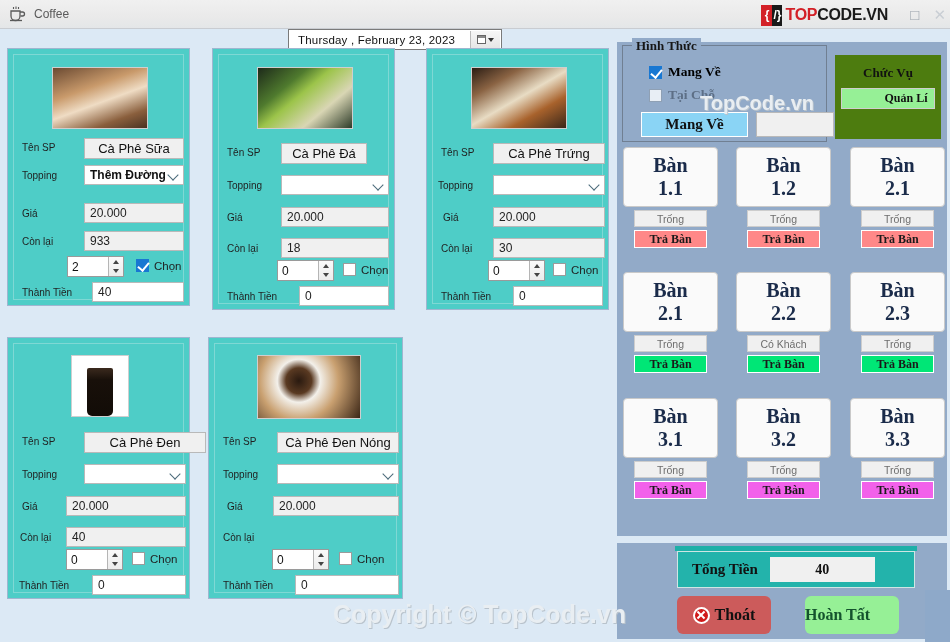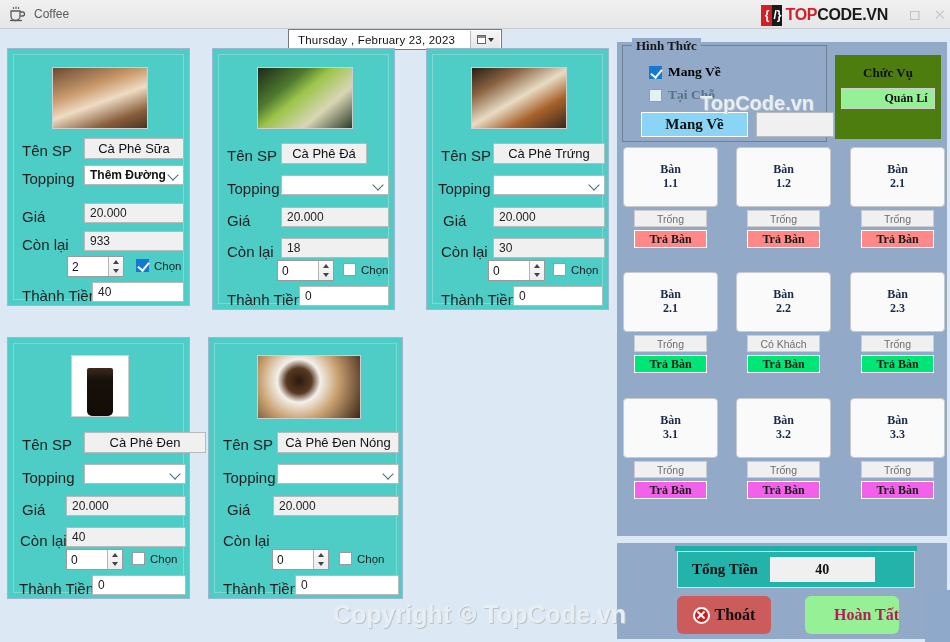--- a/index.html
+++ b/index.html
@@ -55,21 +55,21 @@
   .card{
     position:absolute; background:#4ecdc7; border:1px solid #9fb6d0;
     padding:5px;
   }
   .card .inner{ background:#4ecdc7; border:1px solid #7fd8d4; width:100%; height:100%; position:relative; }
   .pimg{
     position:absolute; background:#fff; border:1px solid #cfcfcf; overflow:hidden;
   }
   .pimg .ph{ width:100%; height:100%; }
   .frow{ position:absolute; display:flex; align-items:center; }
-  .flabel{ font-size:15px; color:#1f1f1f; }
+  .flabel{ font-size:10px; color:#1f1f1f; }
   .finput{
     background:#f0f0f0; border:1px solid #b9b9b9; height:20px;
     font-size:12px; color:#222; display:flex; align-items:center; padding-left:5px;
   }
   .finput.white{ background:#fff; }
   .fname{
     background:#f0f0f0; border:1px solid #b9b9b9; height:21px;
     font-size:13px; color:#111; display:flex; align-items:center; justify-content:center;
   }
   .fcombo{
@@ -148,21 +148,21 @@
     display:flex; align-items:center; justify-content:center;
     font-family:"Liberation Serif",serif; font-weight:bold; font-size:12px; color:#111;padding-left:36px;
   }
   #tablegrid{
     position:absolute; left:5px; top:105px; width:320px; height:384px;
   }
   .tcell{ position:absolute; width:95px; }
   .tbtn{
     width:95px; height:60px; background:#fafafa; border:1px solid #c9c9c9; border-radius:4px;
     display:flex; flex-direction:column; align-items:center; justify-content:center;
-    font-family:"Liberation Serif",serif; font-weight:bold; font-size:12px; color:#1a2b4a; line-height:1.15;
+    font-family:"Liberation Serif",serif; font-weight:bold; font-size:20px; color:#1a2b4a; line-height:1.15;
   }
   .tstat{
     width:73px; margin:3px auto 0; height:17px; background:#f0f0f0; border:1px solid #cdcdcd;
     display:flex; align-items:center; justify-content:center; font-size:10.5px; color:#6d6d6d;
   }
   .tfree{
     width:73px; margin:3px auto 0; height:18px; border:1px solid #fff;
     display:flex; align-items:center; justify-content:center;
     font-family:"Liberation Serif",serif; font-weight:bold; font-size:12px; color:#1a1a1a;
   }
@@ -199,22 +199,22 @@
     position:relative;
   }
   #btn-exit .xico:before,#btn-exit .xico:after{
     content:""; position:absolute; left:5.5px; top:1.5px; width:2px; height:10px; background:#fff;
   }
   #btn-exit .xico:before{ transform:rotate(45deg); }
   #btn-exit .xico:after{ transform:rotate(-45deg); }
   #btn-done{
     position:absolute; left:188px; top:53px; width:94px; height:38px;
     background:#96f096; border-radius:6px;
-    display:flex; align-items:center; justify-content:flex-end;
-    font-family:"Liberation Serif",serif; font-weight:bold; font-size:16px; color:#be185d;
+    display:flex; align-items:center; justify-content:flex-start;
+    font-family:"Liberation Serif",serif; font-weight:bold; font-size:16px; color:#14532d;
   }
 
   
   .wm{
     position:absolute; font-family:"Liberation Sans",sans-serif; font-weight:bold;
     color:#e9eef2; text-shadow:1px 1px 0 #b9c3cc; pointer-events:none; white-space:nowrap;
   }
   #wm-mid{ left:700px; top:92px; font-size:20px; }
   #wm-bot{ left:333px; top:600px; font-size:25px; }
   #rail{ position:absolute; left:925px; top:590px; width:25px; height:52px; background:#8ea9c9;}

